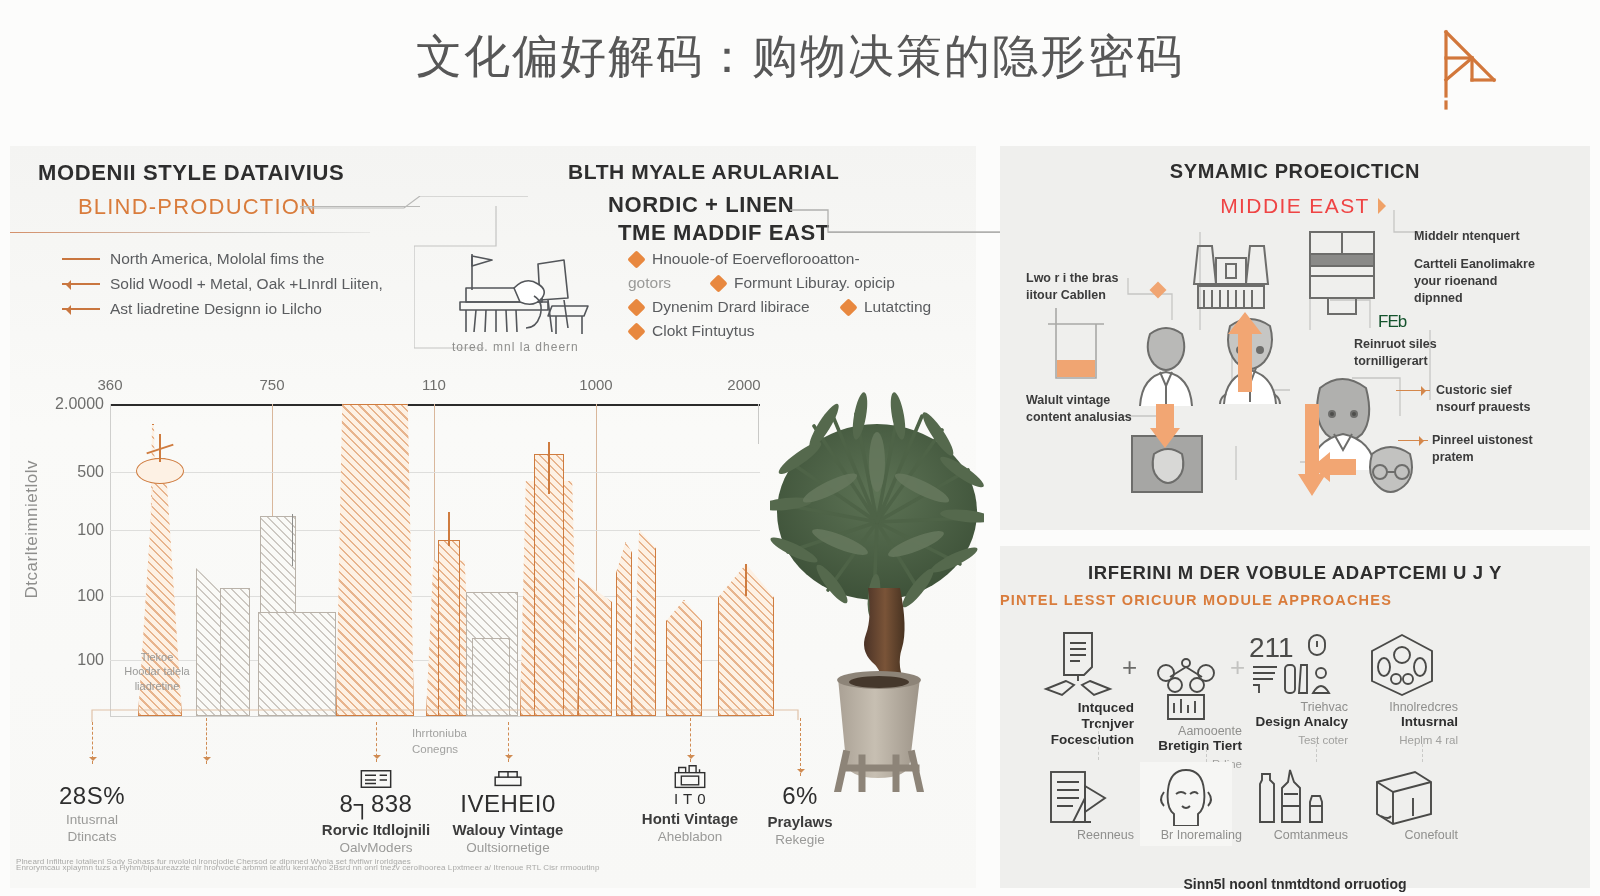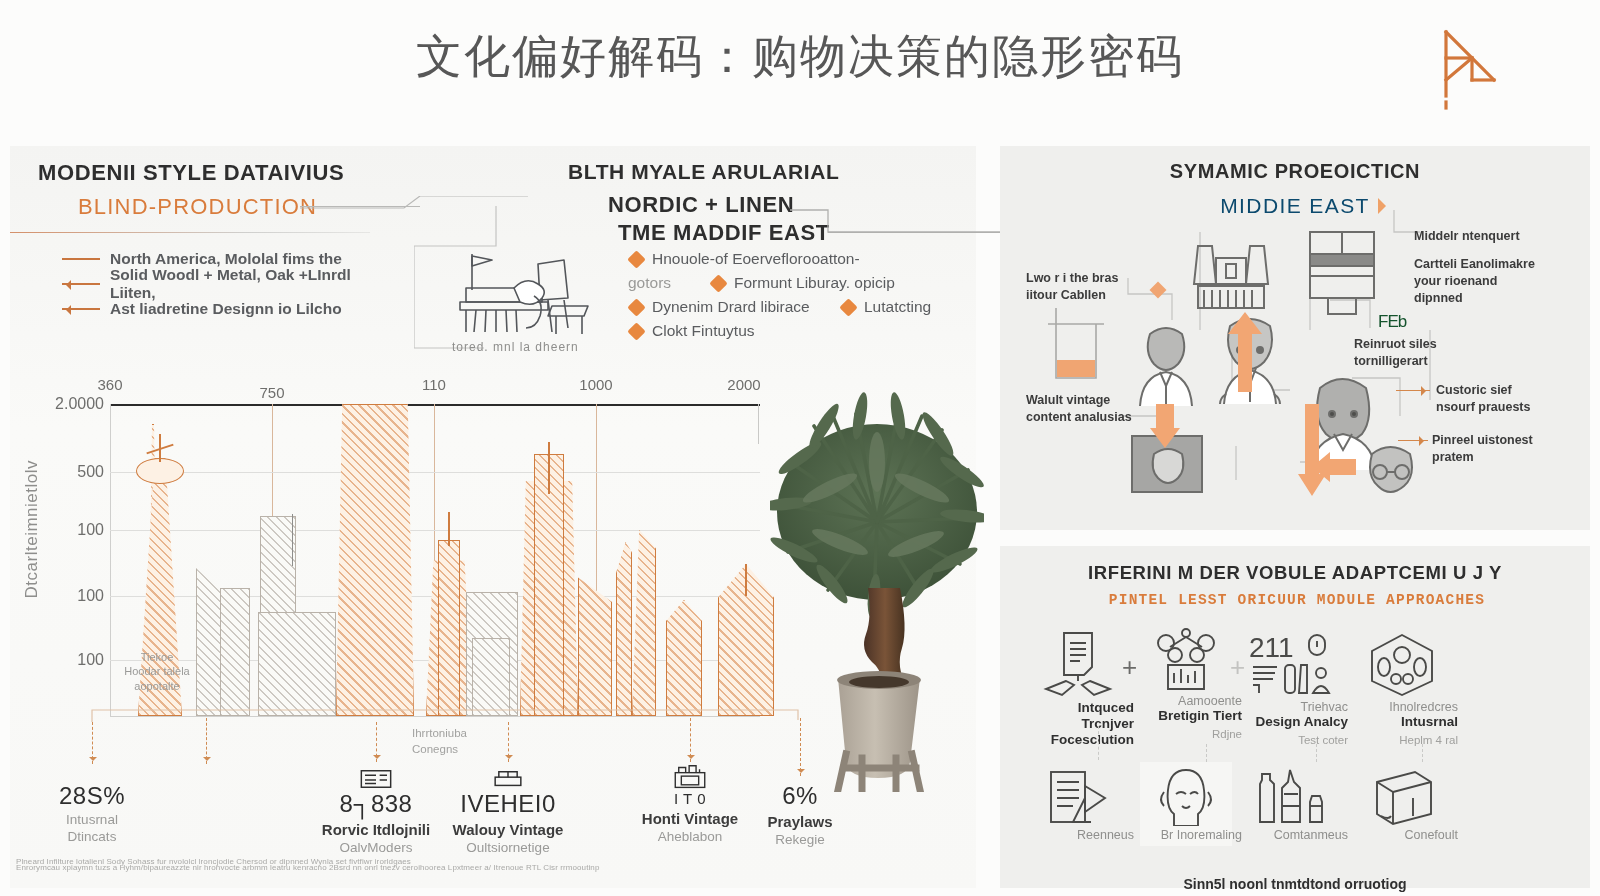--- a/index.html
+++ b/index.html
@@ -26,30 +26,30 @@
   .panel-left   { left: 10px;   top: 146px; width: 966px; height: 742px;
                   background: linear-gradient(180deg,#f4f4f2 0%,#fafaf8 38%,#f8f8f6 100%); }
   .panel-tr     { left: 1000px; top: 146px; width: 590px; height: 384px;
                   background: #efefed; }
   .panel-br     { left: 1000px; top: 546px; width: 590px; height: 342px;
                   background: #efefed; }
 
   
   .hd-dark   { font-weight: bold; color: #2e2e2e; letter-spacing: .6px; }
   .hd-orange { color: #d97c3c; letter-spacing: 1.2px; }
-  .hd-gray   { color: #0c4a6e; letter-spacing: 1.4px; }
+  .hd-gray   { color: #ef4444; letter-spacing: 1.4px; }
   .body-txt  { color: #5a5c5f; }
 
   
   .l-h1 { position: absolute; left: 38px; top: 160px; font-size: 22px; }
   .l-h2 { position: absolute; left: 78px; top: 194px; font-size: 22px; }
   .l-rule { position: absolute; left: 10px; top: 232px; width: 360px; height: 1px;
             background: linear-gradient(90deg,#d4906a,#cfcfcd 65%,#e6e6e4); }
 
-  .l-list { position: absolute; left: 62px; top: 246px; width: 330px; font-weight: bold; }
+  .l-list { position: absolute; left: 62px; top: 246px; width: 330px; }
   .l-row  { display: flex; align-items: center; height: 25px; font-size: 15.5px; }
   .l-dash { width: 38px; height: 0; border-top: 2px solid #c9763f; margin-right: 10px;
             position: relative; flex: none; }
   .l-dash.arrow::before { content:""; position:absolute; left:-1px; top:-5px;
             border:5px solid transparent; border-right-color:#c9763f; }
 
   
   .c-h1 { position: absolute; left: 568px; top: 160px; font-size: 21px; }
   .c-h2 { position: absolute; left: 608px; top: 192px; font-size: 22px; }
   .c-h3 { position: absolute; left: 618px; top: 220px; font-size: 22px; }
@@ -101,22 +101,22 @@
   .tr-h2 { position:absolute; left:1000px; top:194px; width:590px; text-align:center; font-size:21px; }
   .tr-note { position:absolute; font-size:12.5px; font-weight:bold; color:#3b3b3b; line-height:1.35; }
   .tri-r { position:absolute; width:0;height:0; border:8px solid transparent; border-left-color:#efa167; }
   .arrow-r { position:absolute; height:0; border-top:1.4px solid #d4874b; }
   .arrow-r::after { content:""; position:absolute; right:-1px; top:-5px;
            border:5px solid transparent; border-left-color:#d4874b; }
 
   
   .br-h1 { position:absolute; left:1000px; top:562px; width:590px; text-align:center;
            font-size:18.5px; }
-  .br-h2 { position:absolute; left:1000px; top:592px; width:594px; text-align:center;
-           font-size:14.5px; font-weight:bold;font-family:Liberation Mono, monospace; }
+  .br-h2 { position:absolute; left:1000px; top:592px; width:594px; 
+           font-size:14.5px; font-weight:bold; }
   .mod { position:absolute; width:112px; text-align:right; }
   .mod .ic { height:72px; display:flex; align-items:center; justify-content:center; }
   .mod .t1 { font-size:12.5px; color:#8f8f8d; }
   .mod .t2 { font-size:13.5px; font-weight:bold; color:#2f2f2f; line-height:1.2; }
   .mod .t3 { font-size:11.5px; color:#a0a09e; margin-top:4px; }
   .plus { position:absolute; font-size:26px; color:#6b6b69; }
   .plus.lite { color:#c3c3c1; }
   .hilite { position:absolute; background:#f6f6f4; }
   .br-foot { position:absolute; left:1000px; width:590px; text-align:center;
              font-size:14px; font-weight:bold; color:#2f2f2f; }
@@ -228,21 +228,21 @@
     <span>Clokt Fintuytus</span>
   </div>
 
   <div class="chart">
 
     <div class="ylab">Dtcarlteimnietlolv</div>
     <div class="axis-x-top"></div>
     <div class="axis-y"></div>
 
     <div class="xtick" style="left:74px;top:4px">360</div>
-    <div class="xtick" style="left:236px;top:12px">750</div>
+    <div class="xtick" style="left:236px;top:4px">750</div>
     <div class="xtick" style="left:398px;top:4px">110</div>
     <div class="xtick" style="left:560px;top:4px">1000</div>
     <div class="xtick" style="left:708px;top:4px">2000</div>
 
     <div class="xline" style="left:236px"></div>
     <div class="xline" style="left:398px"></div>
     <div class="xline" style="left:560px"></div>
     <div class="xline" style="left:722px;height:40px;background:#c9c9c7"></div>
 
     <div style="position:absolute;left:74px;top:32px;width:650px">
@@ -308,21 +308,21 @@
            clip-path: polygon(50% 0,100% 18%,100% 100%,0 100%,0 18%)"></div>
 
       <div class="bldg" style="left:608px;width:56px;height:152px;
            clip-path: polygon(50% 0,100% 22%,100% 100%,0 100%,0 22%)"></div>
       <div class="spire" style="left:635px;top:160px;height:32px"></div>
     </div>
 
     <div style="position:absolute;left:86px;top:278px;font-size:11px;color:#9a9a98;line-height:1.3;text-align:center;width:70px">
       <div>Tiekoe</div>
       <div>Hoodar talela</div>
-      <div>aopotalte</div>
+      <div>liadretine</div>
     </div>
     <div style="position:absolute;left:376px;top:354px;font-size:11.5px;color:#a2a2a0;line-height:1.35;width:70px">
       <div>Ihrrtoniuba</div>
       <div>Conegns</div>
     </div>
   </div>
 
   <div class="droparrow" style="left:92px;top:722px;height:42px"></div>
   <div class="droparrow" style="left:206px;top:718px;height:46px"></div>
   <div class="droparrow" style="left:376px;top:722px;height:40px"></div>
@@ -633,21 +633,21 @@
         </g>
       </svg>
     </div>
     <div class="t2">Intquced Trcnjver</div>
     <div class="t2">Focesclution</div>
     <div class="t3"></div>
   </div>
 
   <div class="plus" style="left:1122px;top:652px">+</div>
 
-  <div class="mod" style="left:1130px;top:622px">
+  <div class="mod" style="left:1130px;top:652px">
     <div class="ic">
       <svg viewBox="0 0 76 66" width="76" height="66">
         <g fill="none" stroke="#4a4a48" stroke-width="1.9">
           <circle cx="38" cy="8" r="4"></circle>
           <circle cx="18" cy="18" r="8"></circle>
             <circle cx="58" cy="18" r="8"></circle>
           <circle cx="27" cy="30" r="7"></circle>
             <circle cx="49" cy="30" r="7"></circle>
           <path d="M38 12 L22 22 M38 12 L54 22"></path>
           <path d="M20 40 L56 40 L56 64 L20 64 Z"></path>

